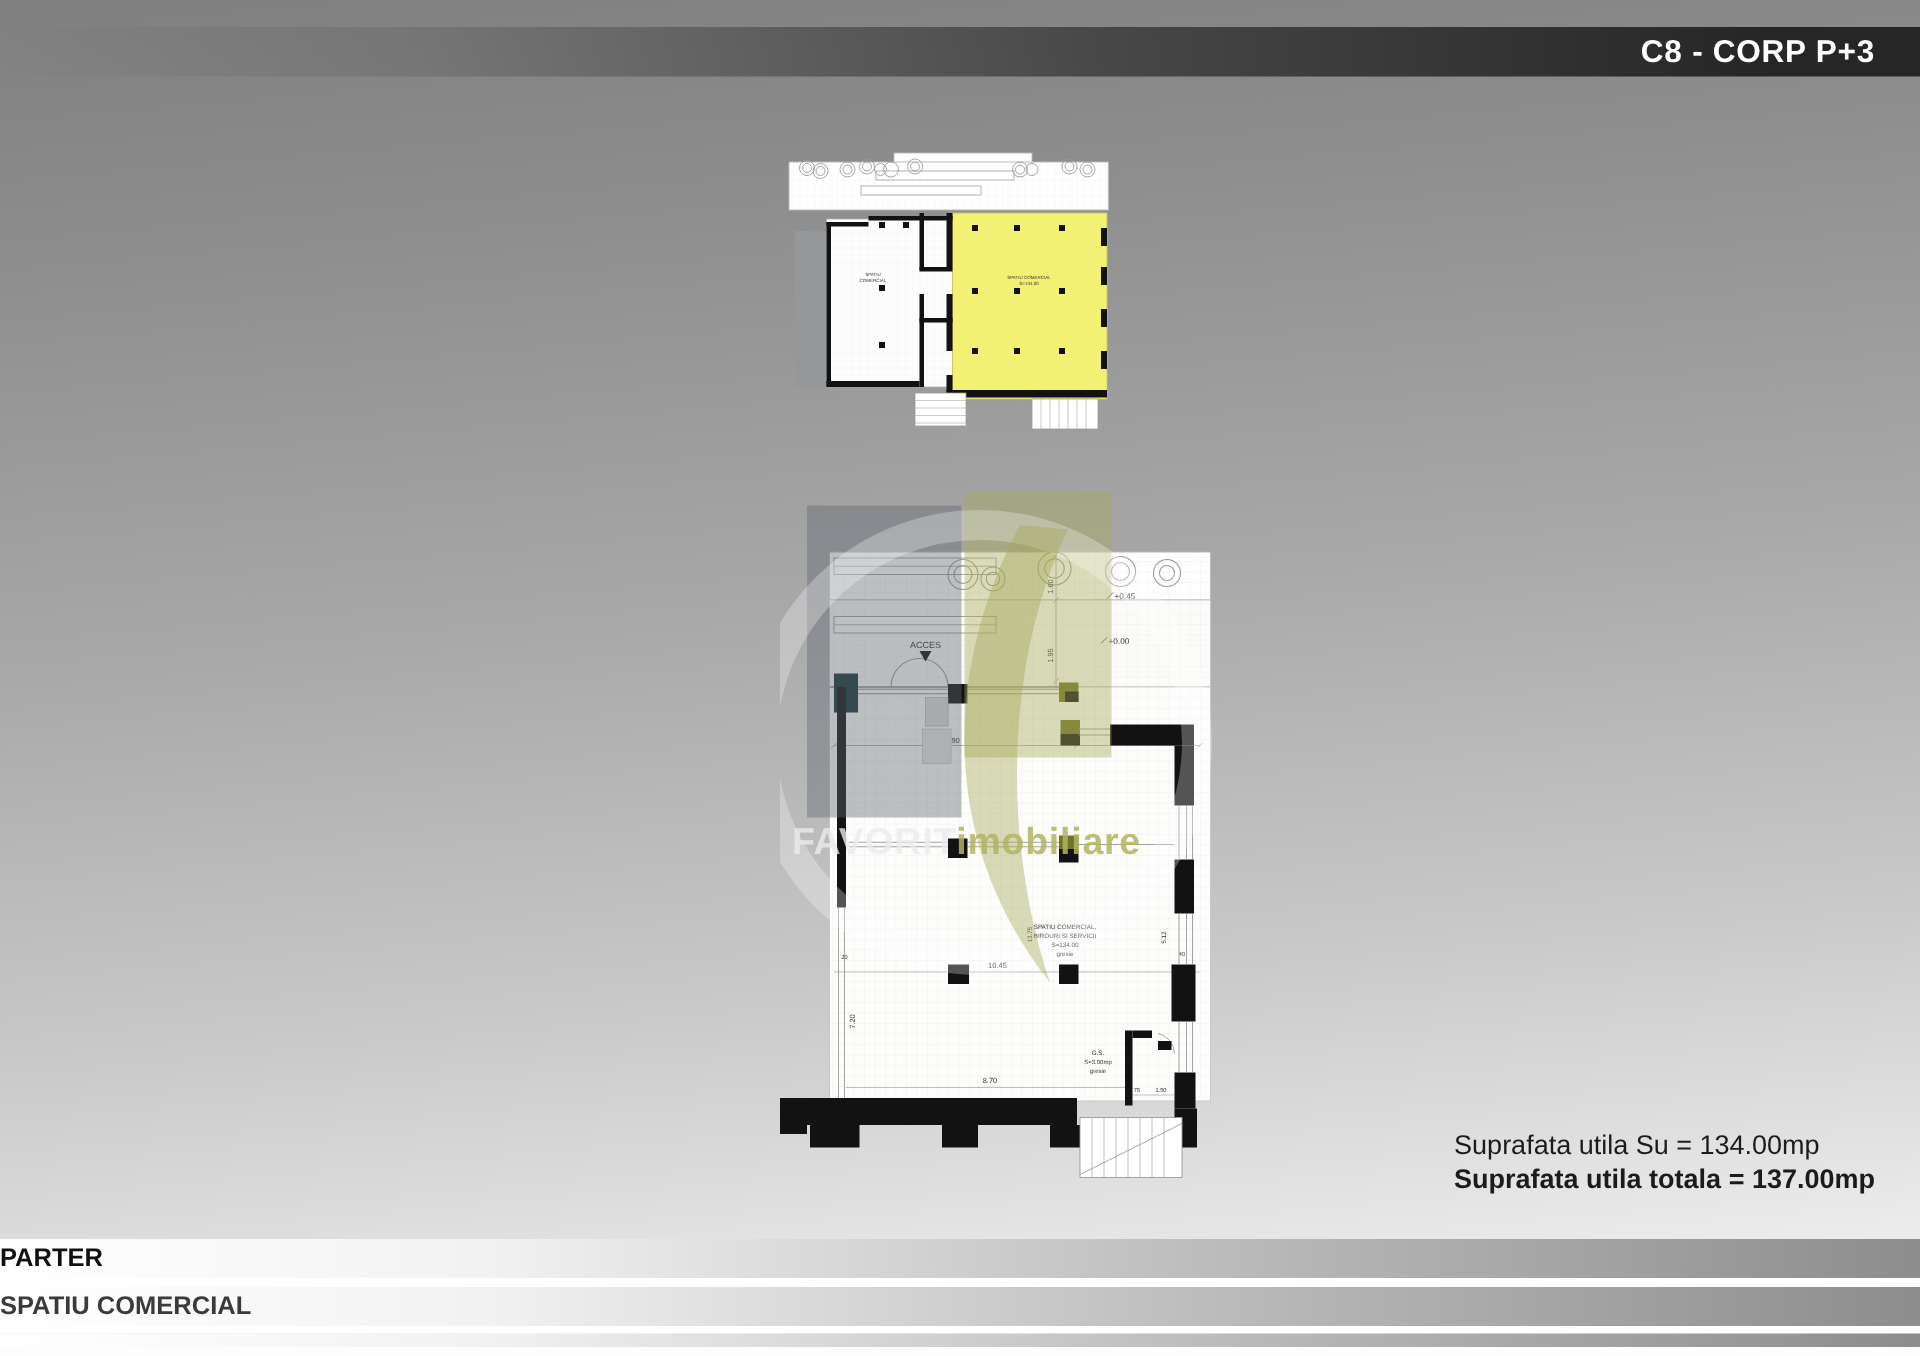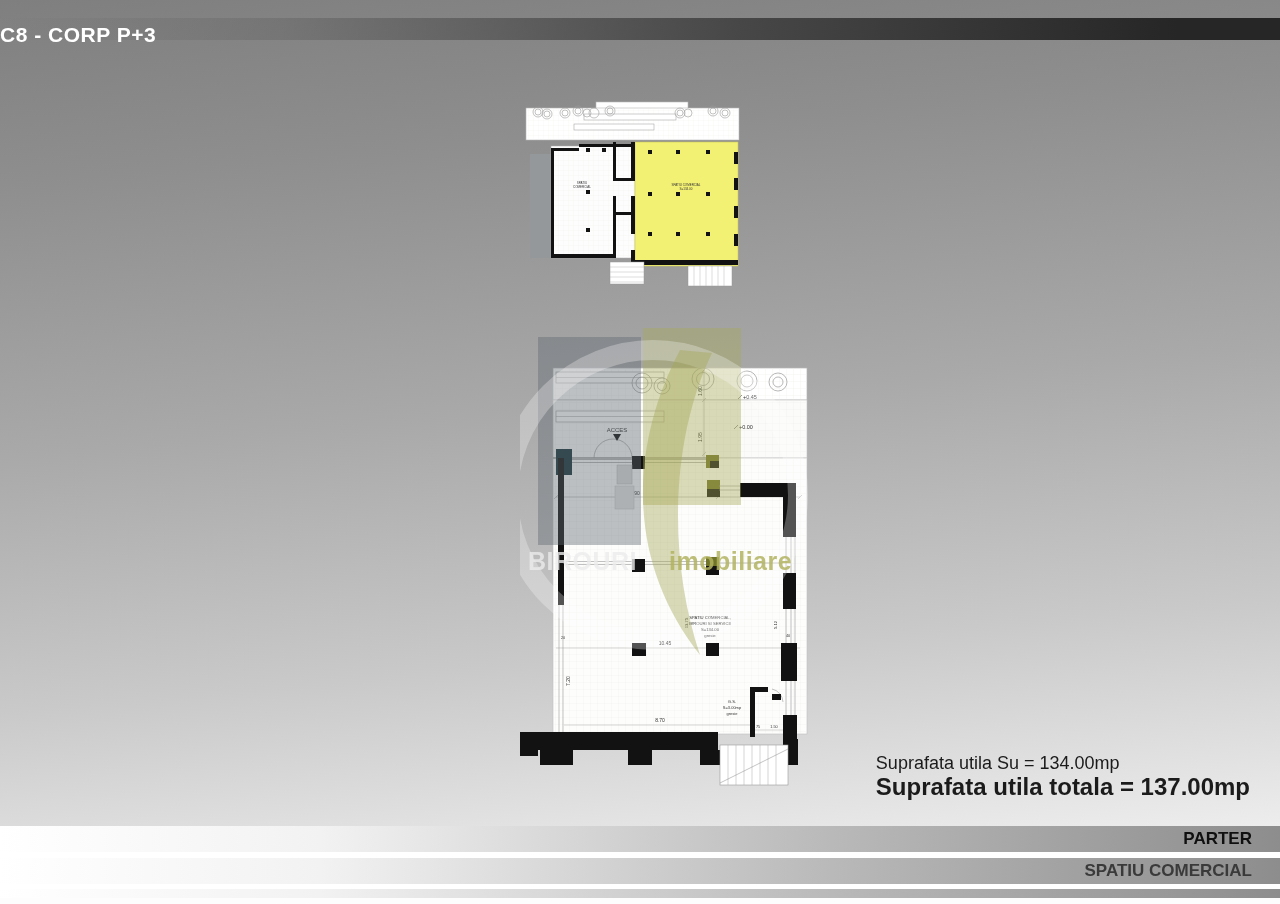--- a/index.html
+++ b/index.html
@@ -2,42 +2,42 @@
 <html><head>
 <meta charset="utf-8">
 <style>
   html,body{margin:0;padding:0;background:#777;}
   .page{
     position:relative;width:1280px;height:904px;overflow:hidden;
     font-family:"Liberation Sans",sans-serif;
     background:linear-gradient(175deg,#7f7f7f 0%,#8e8e8f 18%,#a9a9aa 45%,#c9c9c9 70%,#e9e9e9 90%,#fafafa 100%);
   }
   .titlebar{
-    position:absolute;left:0;top:18px;right:0;height:22px;
+    position:absolute;left:0;top:18px;right:0;height:33px;
     background:linear-gradient(to right,rgba(130,130,130,0) 0%,rgba(100,100,100,0.45) 22%,rgba(62,62,62,0.88) 58%,#262626 92%);
     color:#fff;font-size:21px;font-weight:bold;letter-spacing:0.5px;
-    line-height:33px;padding-right:30px;box-sizing:border-box;
+    text-align:right;line-height:33px;padding-right:30px;box-sizing:border-box;
   }
   .plan{position:absolute;}
   .plan svg{display:block;}
   .wm-text{
     position:absolute;left:8px;top:222px;white-space:nowrap;
     font-size:25px;font-weight:bold;letter-spacing:0.5px;pointer-events:none;
   }
   .wm-text .brand{color:rgba(235,235,235,0.8);}
-  .wm-text .suffix{color:rgba(178,179,95,0.85);margin-left:32px;}
+  .wm-text .suffix{color:rgba(178,179,95,0.85);}
   .summary{
     position:absolute;right:30px;top:752px;text-align:left;
     color:#1b1b1b;font-size:18px;line-height:23px;
   }
-  .summary .total{font-weight:bold;font-size:24px;}
+  .summary .total{font-weight:bold;font-size:18px;}
   .bar{
     position:absolute;left:0;right:0;box-sizing:border-box;
     background:linear-gradient(to right,#ffffff 0%,#f2f2f2 25%,#b9b9b9 65%,#8d8d8d 100%);
-    text-align:right;padding-right:28px;
+    text-align:left;padding-right:28px;
   }
   .bar-floor{top:826px;height:26px;line-height:26px;font-size:17px;font-weight:bold;color:#101010;}
   .gap1{position:absolute;left:0;right:0;top:852px;height:6px;background:#ffffff;}
   .bar-unit{top:858px;height:26px;line-height:26px;font-size:17px;font-weight:bold;color:#3a3a3a;}
   .gap2{position:absolute;left:0;right:0;top:884px;height:5px;background:#ffffff;}
   .bar-thin{top:889px;height:9px;}
   .gap3{position:absolute;left:0;right:0;top:898px;height:6px;background:#fdfdfd;}
   text{font-family:"Liberation Sans",sans-serif;fill:#333;}
 </style>
 </head>
@@ -280,21 +280,21 @@
 
       <g>
         <rect x="18" y="12" width="103" height="208" fill="#626a70" opacity="0.42"></rect>
         <rect x="123" y="3" width="98" height="177" fill="#a8aa58" opacity="0.42"></rect>
         <circle cx="133" cy="170" r="145" fill="none" stroke="rgba(255,255,255,0.28)" stroke-width="20"></circle>
         <path d="M160,25 C110,120 105,235 180,330 C148,235 150,115 192,28 Z" fill="rgba(165,167,85,0.42)"></path>
       </g>
     </svg>
 
     <div class="wm-text">
-      <span class="brand">BIROURI</span><span class="suffix">imobiliare</span>
+      <span class="brand">FAVORIT</span><span class="suffix">imobiliare</span>
     </div>
   </div>
 
   <div class="summary">
     <div>Suprafata utila Su = 134.00mp</div>
     <div class="total">Suprafata utila totala = 137.00mp</div>
   </div>
 
   <div class="bar bar-floor">
     <span>PARTER</span>

